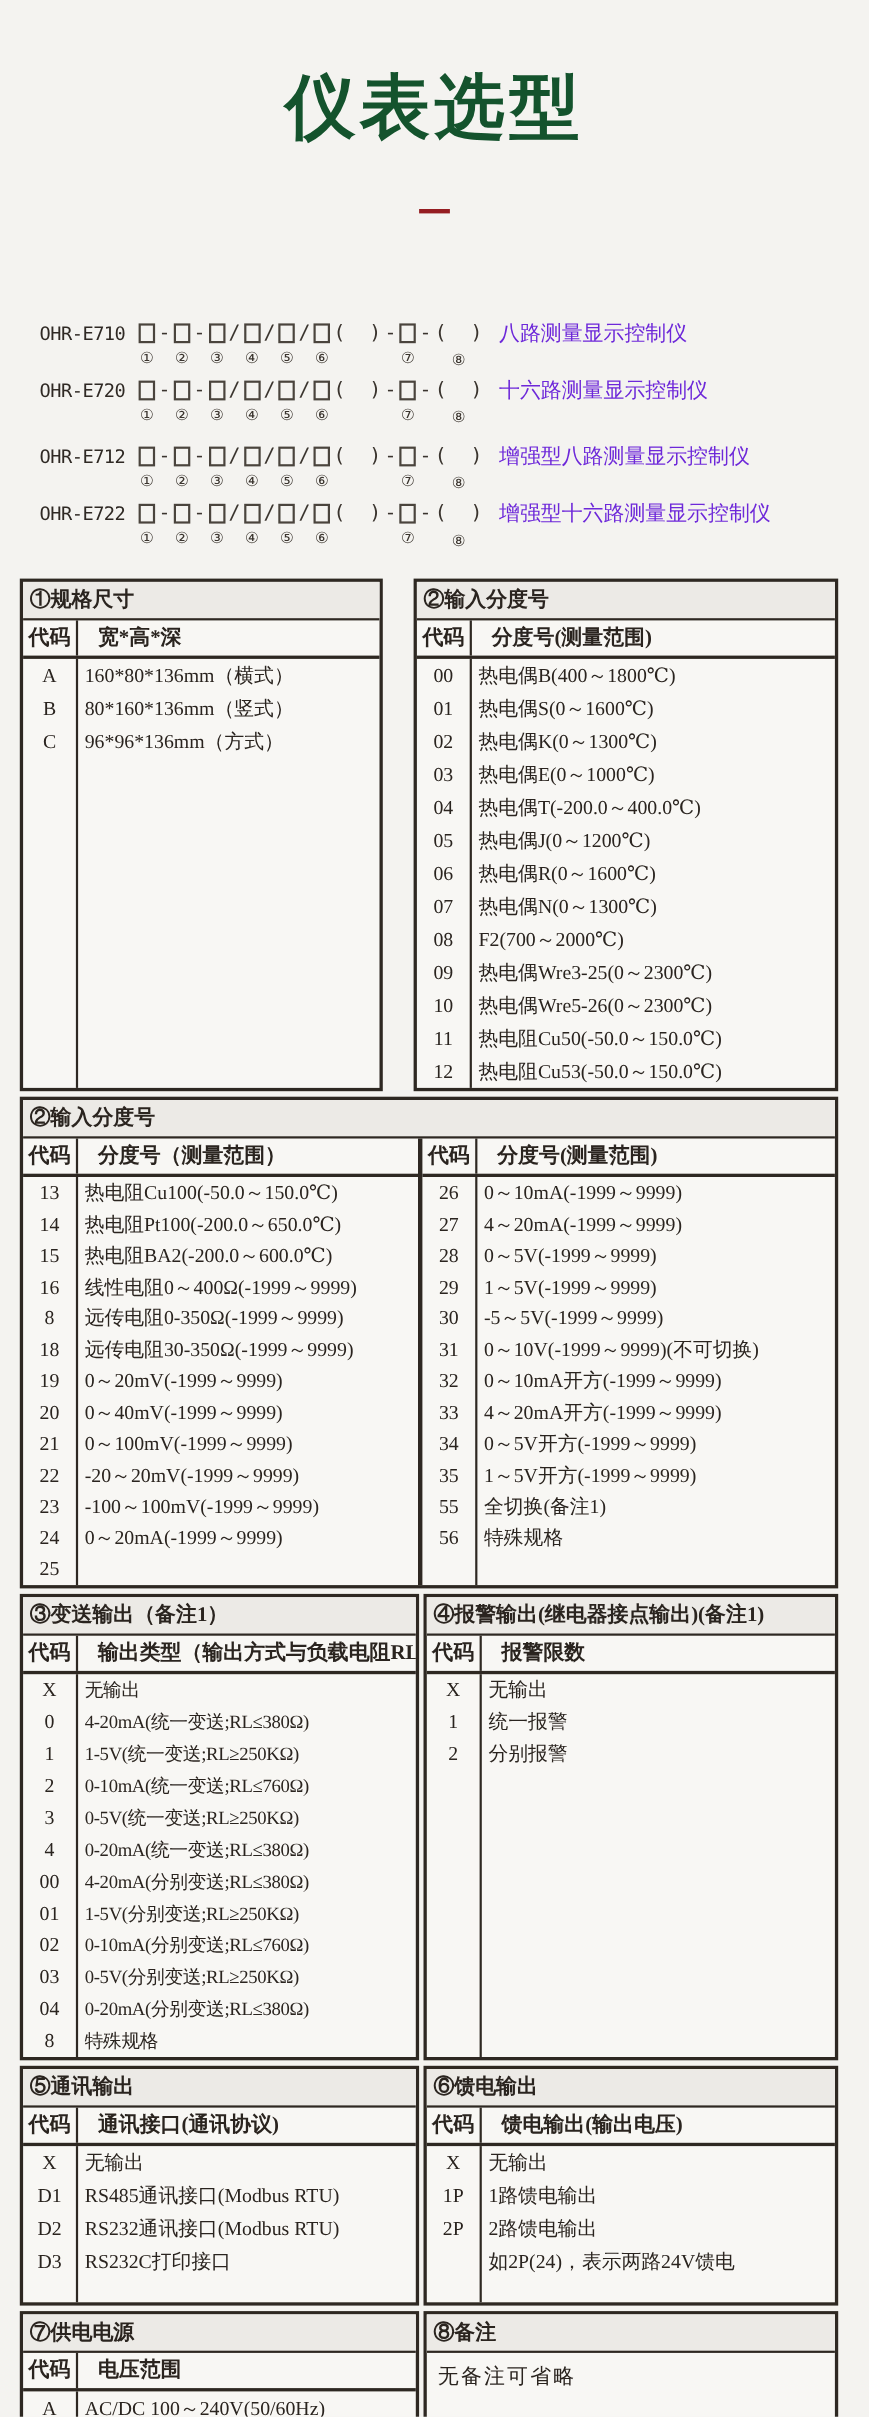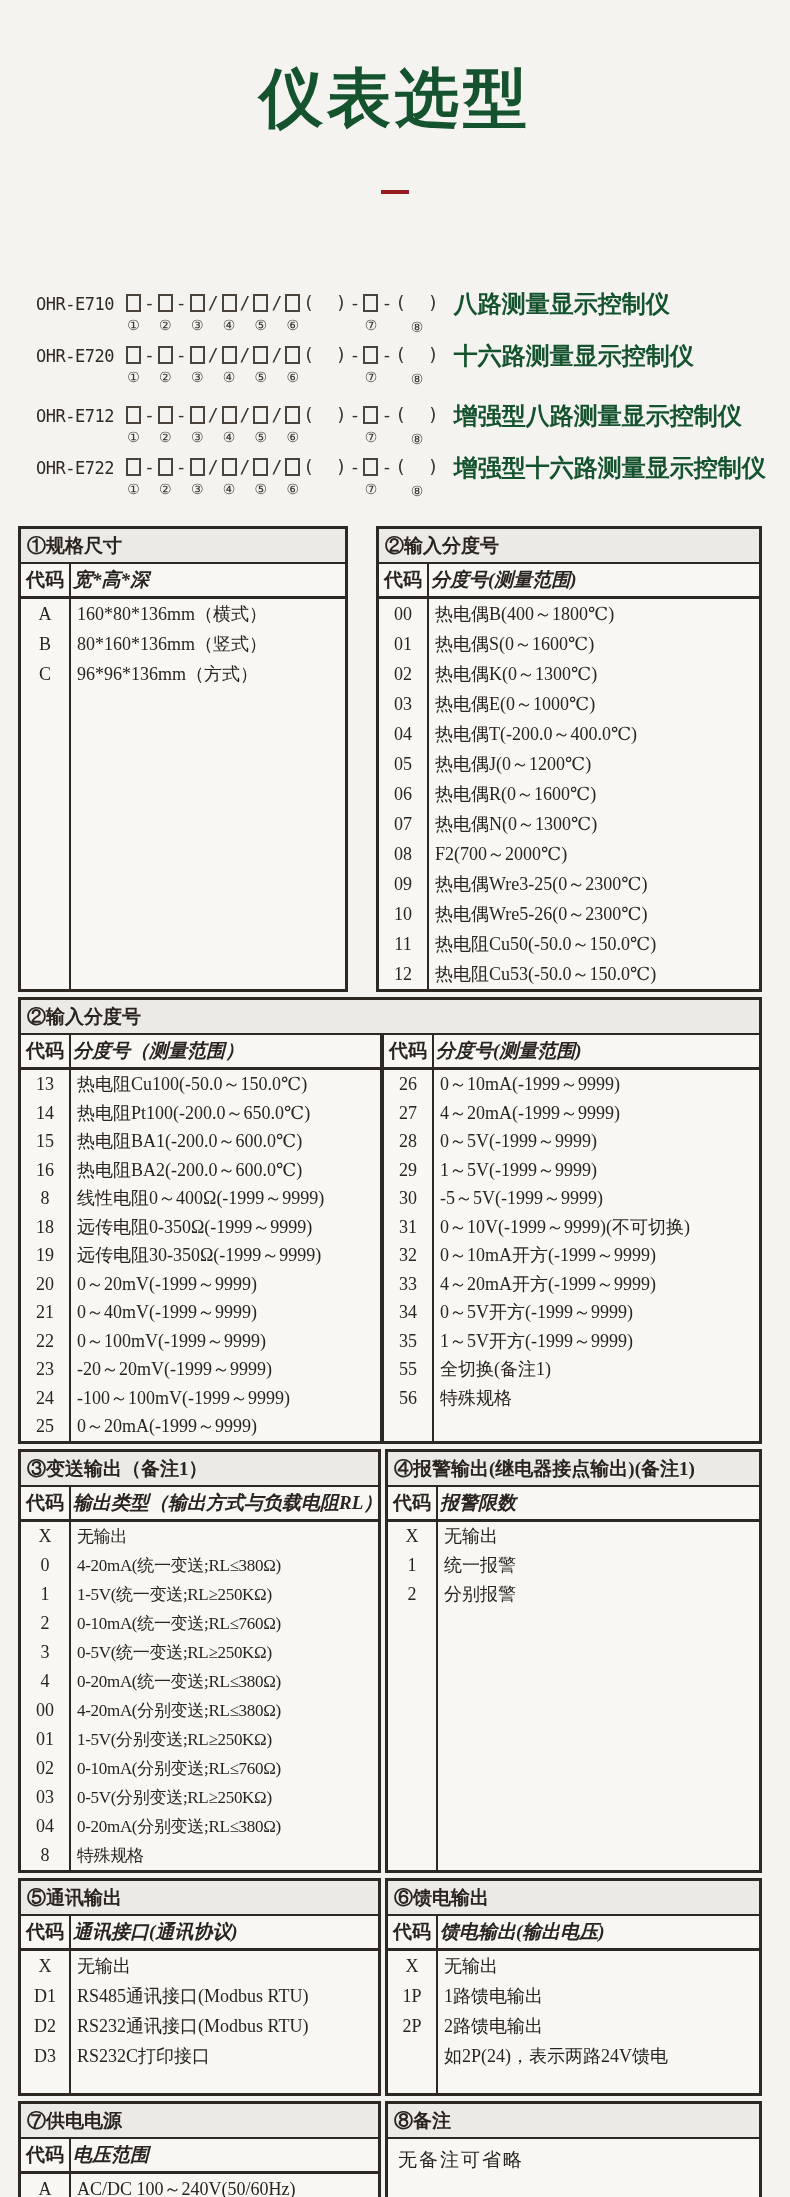--- a/index.html
+++ b/index.html
@@ -24,21 +24,21 @@
   .model-name{
     font-family:"DejaVu Sans Mono", monospace;
     font-size:17px;line-height:24px;width:90px;flex-shrink:0;
     color:#2f2924;letter-spacing:-0.5px;
   }
   .pattern{display:inline-flex;align-items:flex-start;}
   .slot{display:inline-flex;flex-direction:column;align-items:center;margin-right:3px;}
   .pbox{width:15px;height:18px;border:2px solid #4a443d;background:transparent;box-sizing:border-box;margin-top:2px;}
   .psep{font-size:18px;line-height:22px;color:#3a342e;font-family:"DejaVu Sans Mono", monospace;white-space:pre;}
   .pnum{font-size:14px;line-height:14px;margin-top:6px;color:#3a342e;min-height:14px;}
-  .model-desc{font-size:24px;line-height:24px;font-weight:700;margin-left:12px;color:#14532d;white-space:nowrap;}
+  .model-desc{font-size:19px;line-height:24px;font-weight:400;margin-left:12px;color:#6d28d9;white-space:nowrap;}
   
   .sections{width:744px;margin:8px 0 0 18px;}
   .section{display:flex;align-items:stretch;gap:4px;margin-bottom:5px;}
   .tbl{
     border:3px solid #2e2822;background:#f8f7f4;box-sizing:border-box;
     display:flex;flex-direction:column;
     font-family:"Liberation Serif","DejaVu Serif", serif;
   }
   .t-left{width:363px;flex-shrink:0;}
   .t-right{flex:1;min-width:0;}
@@ -48,21 +48,21 @@
   .s1 .t-right{width:386px;flex:none;}
   .t-full{width:744px;}
   .t-title{
     height:33px;line-height:33px;background:#eceae6;
     border-bottom:2px solid #2e2822;
     font-size:19px;font-weight:700;padding:0 6px;
     white-space:nowrap;overflow:hidden;
   }
   .t-head{display:flex;border-bottom:3px solid #2e2822;font-weight:700;height:32px;line-height:32px;font-size:19px;}
   .t-head .h-code{width:48px;border-right:2px solid #2e2822;text-align:center;flex-shrink:0;}
-  .t-head .h-label{flex:1;padding-left:2px;white-space:nowrap;overflow:hidden;font-style:italic;}
+  .t-head .h-label{flex:1;padding-left:18px;white-space:nowrap;overflow:hidden;}
   .t-body{flex:1;display:flex;align-items:stretch;}
   .codecol{width:48px;border-right:2px solid #2e2822;flex-shrink:0;}
   .lblcol{flex:1;min-width:0;}
   .cell{height:30px;line-height:30px;font-size:18px;white-space:nowrap;overflow:hidden;}
   .code-cell{text-align:center;}
   .lbl-cell{padding-left:6px;}
   .t-note{flex:1;font-size:19px;padding:8px 10px;letter-spacing:2px;}
   
   .t-cols{display:flex;flex:1;align-items:stretch;}
   .half{display:flex;flex-direction:column;min-width:0;}
@@ -446,21 +446,20 @@
                   <div class="cell code-cell">20</div>
                   <div class="cell code-cell">21</div>
                   <div class="cell code-cell">22</div>
                   <div class="cell code-cell">23</div>
                   <div class="cell code-cell">24</div>
                   <div class="cell code-cell">25</div>
                 </div>
                 <div class="lblcol">
                   <div class="cell lbl-cell">热电阻Cu100(-50.0～150.0℃)</div>
                   <div class="cell lbl-cell">热电阻Pt100(-200.0～650.0℃)</div>
-                  <div class="cell lbl-cell">热电阻BA1(-200.0～600.0℃)</div>
                   <div class="cell lbl-cell">热电阻BA2(-200.0～600.0℃)</div>
                   <div class="cell lbl-cell">线性电阻0～400Ω(-1999～9999)</div>
                   <div class="cell lbl-cell">远传电阻0-350Ω(-1999～9999)</div>
                   <div class="cell lbl-cell">远传电阻30-350Ω(-1999～9999)</div>
                   <div class="cell lbl-cell">0～20mV(-1999～9999)</div>
                   <div class="cell lbl-cell">0～40mV(-1999～9999)</div>
                   <div class="cell lbl-cell">0～100mV(-1999～9999)</div>
                   <div class="cell lbl-cell">-20～20mV(-1999～9999)</div>
                   <div class="cell lbl-cell">-100～100mV(-1999～9999)</div>
                   <div class="cell lbl-cell">0～20mA(-1999～9999)</div>

